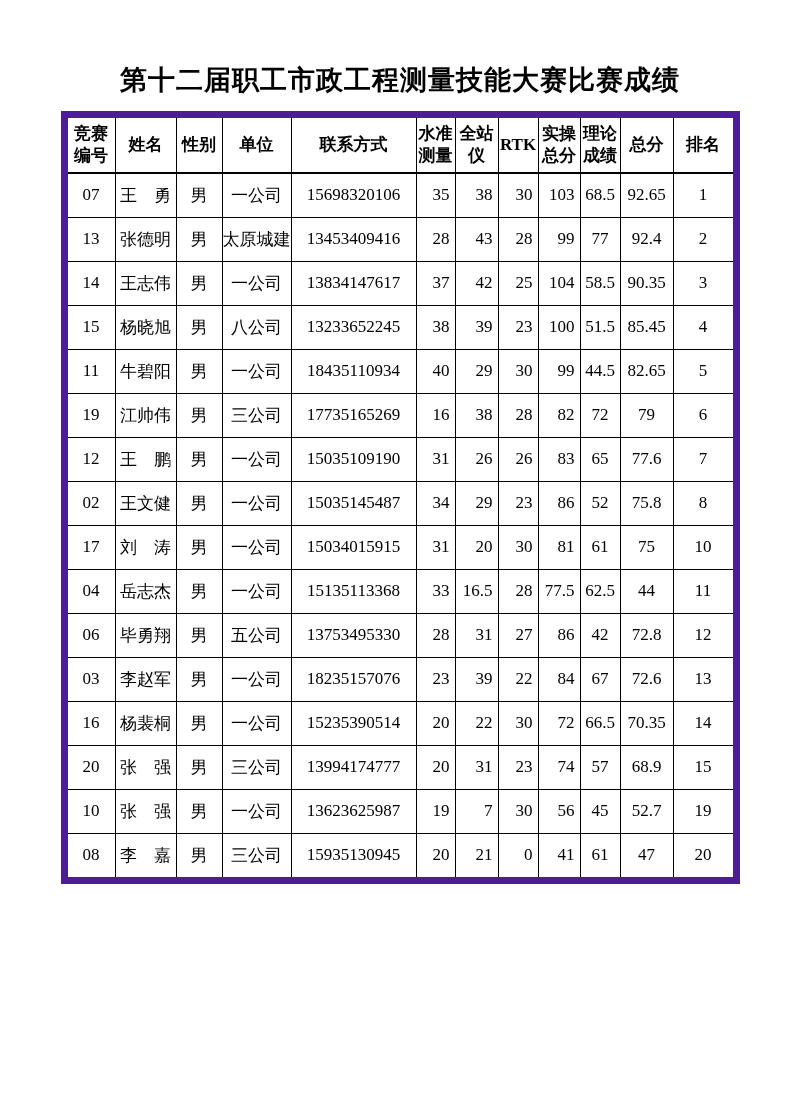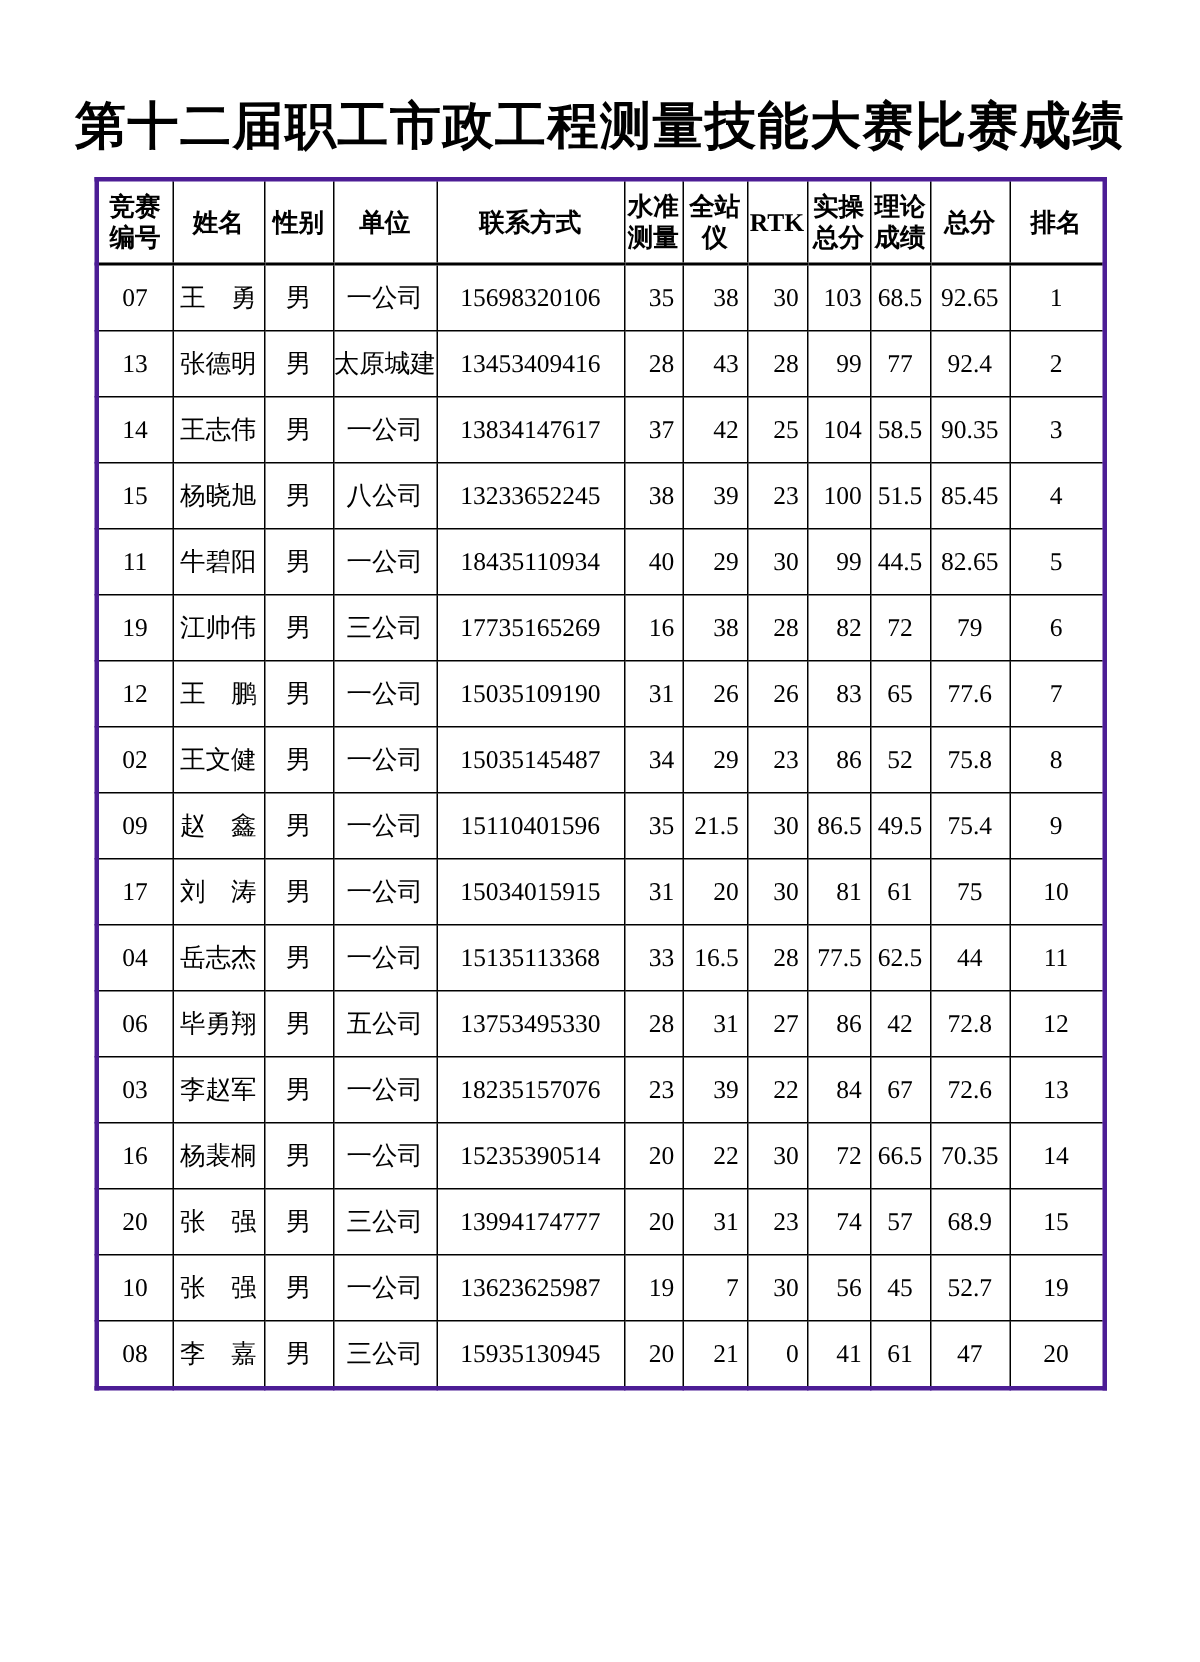--- a/index.html
+++ b/index.html
@@ -13,30 +13,30 @@
     position: relative;
     width: 800px;
     height: 1108px;
     background: #ffffff;
     overflow: hidden;
   }
   .doc-title {
     margin: 0;
     padding-top: 66px;
     text-align: center;
-    font-size: 34px;
+    font-size: 27px;
     font-weight: bold;
     letter-spacing: 1px;
     line-height: 1.1;
   }
   table.results {
     border-collapse: collapse;
     table-layout: fixed;
     margin: 15px auto 0 auto;
-    border: 3px solid #4c1d95;
+    border: 7px solid #4c1d95;
   }
   table.results th,
   table.results td {
     border: 1.5px solid #000;
     overflow: hidden;
     vertical-align: middle;
     padding: 0;
   }
   table.results thead th {
     height: 54px;
@@ -207,34 +207,20 @@
           <td>15035145487</td>
           <td class="align-right">34</td>
           <td class="align-right">29</td>
           <td class="align-right">23</td>
           <td class="align-right">86</td>
           <td>52</td>
           <td>75.8</td>
           <td>8</td>
         </tr>
         <tr>
-          <td>09</td>
-          <td>赵　鑫</td>
-          <td>男</td>
-          <td>一公司</td>
-          <td>15110401596</td>
-          <td class="align-right">35</td>
-          <td class="align-right">21.5</td>
-          <td class="align-right">30</td>
-          <td class="align-right">86.5</td>
-          <td>49.5</td>
-          <td>75.4</td>
-          <td>9</td>
-        </tr>
-        <tr>
           <td>17</td>
           <td>刘　涛</td>
           <td>男</td>
           <td>一公司</td>
           <td>15034015915</td>
           <td class="align-right">31</td>
           <td class="align-right">20</td>
           <td class="align-right">30</td>
           <td class="align-right">81</td>
           <td>61</td>

